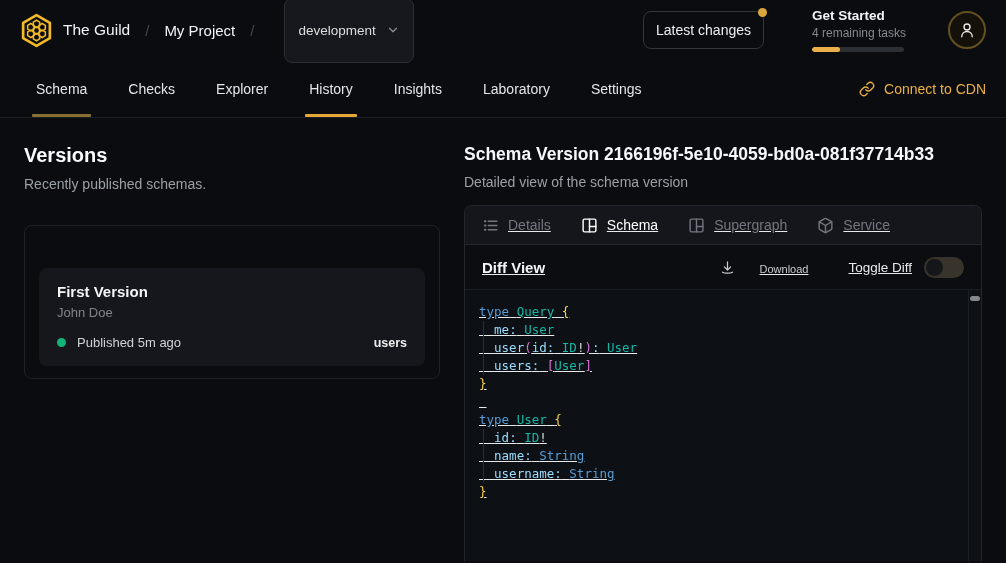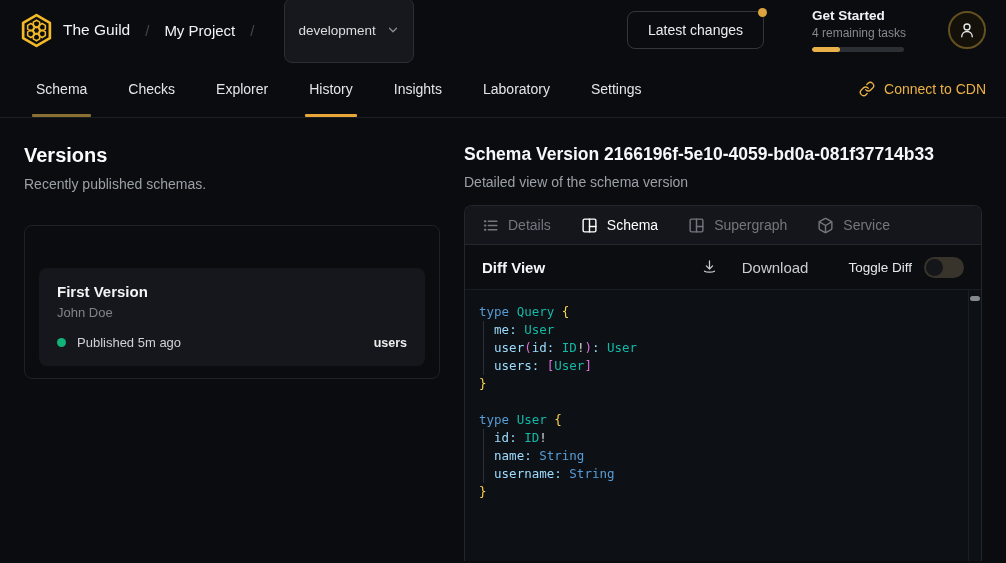--- a/index.html
+++ b/index.html
@@ -21,21 +21,21 @@
   .target-select {
     display:flex; align-items:center; gap:10px; margin-left:15px;
     background:#16181d; border:1px solid #2b2e34; border-radius:8px;
     padding:24px 13px; font-size:13.5px; color:#dddee0; cursor:pointer;
   }
   .chev { width:14px; height:14px; }
   .hd-spacer { flex:1; }
   .latest-wrap { position:relative; }
   .latest-btn {
     background:transparent; border:1px solid #33363c; border-radius:8px;
-    padding:10px 20px; font-size:14px; color:#eceded; font-family:inherit; cursor:pointer;
+    padding:10px 12px; font-size:14px; color:#eceded; font-family:inherit; cursor:pointer;
   }
   .latest-dot { position:absolute; top:-3px; right:-3px; width:9px; height:9px; border-radius:50%; background:#dba43c; }
   .get-started { margin-left:48px; width:96px; }
   .gs-title { font-size:13.5px; font-weight:700; color:#f2f3f4; }
   .gs-sub { font-size:12px; color:#85898f; margin-top:3px; white-space:nowrap; }
   .gs-bar { margin-top:7px; height:5px; background:#2c2f33; border-radius:3px; overflow:hidden; width:92px; }
   .gs-fill { height:100%; background:#eab04a; border-radius:3px; }
   .avatar {
     margin-left:40px; width:38px; height:38px; border-radius:50%;
     border:2px solid #64511f; background:#14100a;
@@ -70,30 +70,30 @@
   .vc-meta { margin-top:15px; display:flex; align-items:center; }
   .vc-dot { width:9px; height:9px; border-radius:50%; background:#12b379; margin-right:11px; flex:none; }
   .vc-status { font-size:13px; color:#cfd2d5; }
   .vc-service { margin-left:auto; font-size:12.5px; font-weight:700; color:#eceded; }
 
   .right-col { flex:1; margin-left:24px; min-width:0; display:flex; flex-direction:column; }
   .rt-title { font-size:17.5px; font-weight:700; color:#f6f7f8; white-space:nowrap; }
   .rt-sub { font-size:14px; color:#9aa0a6; margin-top:9px; }
   .detail-panel {
     margin-top:15px; flex:1; border:1px solid #23262c; border-bottom:none;
-    border-radius:8px 8px 0 0; display:flex; flex-direction:column; overflow:hidden;
+    border-radius:8px 8px 0 0; display:flex; flex-direction:column; overflow:hidden;text-decoration:underline;
   }
   .detail-tabs { display:flex; align-items:center; gap:30px; background:#14161b; height:39px; padding:0 17px; border-bottom:1px solid #23262c; flex:none; }
   .dtab { display:flex; align-items:center; gap:9px; font-size:14px; color:#73777d; cursor:pointer; }
   .dtab.active { color:#ffffff; }
   .dtab .ic { width:17px; height:17px; }
   .diff-row { height:45px; display:flex; align-items:center; padding:0 17px; background:#0b0d11; border-bottom:1px solid #1a1d22; flex:none; }
   .diff-title { font-size:15px; font-weight:700; color:#f4f5f6; }
   .diff-actions { margin-left:auto; display:flex; align-items:center; }
-  .dl-btn { display:flex; align-items:flex-start; gap:25px; font-size:15px; color:#c9ccd0; cursor:pointer; background:none; border:none; font-family:inherit; }
+  .dl-btn { display:flex; align-items:flex-end; gap:25px; font-size:11px; color:#c9ccd0; cursor:pointer; background:none; border:none; font-family:inherit; }
   .toggle-label { margin-left:40px; font-size:13.5px; color:#e8e9ea; }
   .switch { margin-left:12px; width:40px; height:21px; border-radius:11px; background:#38332b; position:relative; cursor:pointer; flex:none; }
   .switch .knob { position:absolute; left:2px; top:2px; width:17px; height:17px; border-radius:50%; background:#15161a; }
 
   
   .code-area {
     flex:1; background:#0d1015; position:relative;
     padding:13px 20px 12px 14px;
     font-family:"DejaVu Sans Mono", monospace; font-size:12.5px; line-height:18px;
     overflow:hidden;

